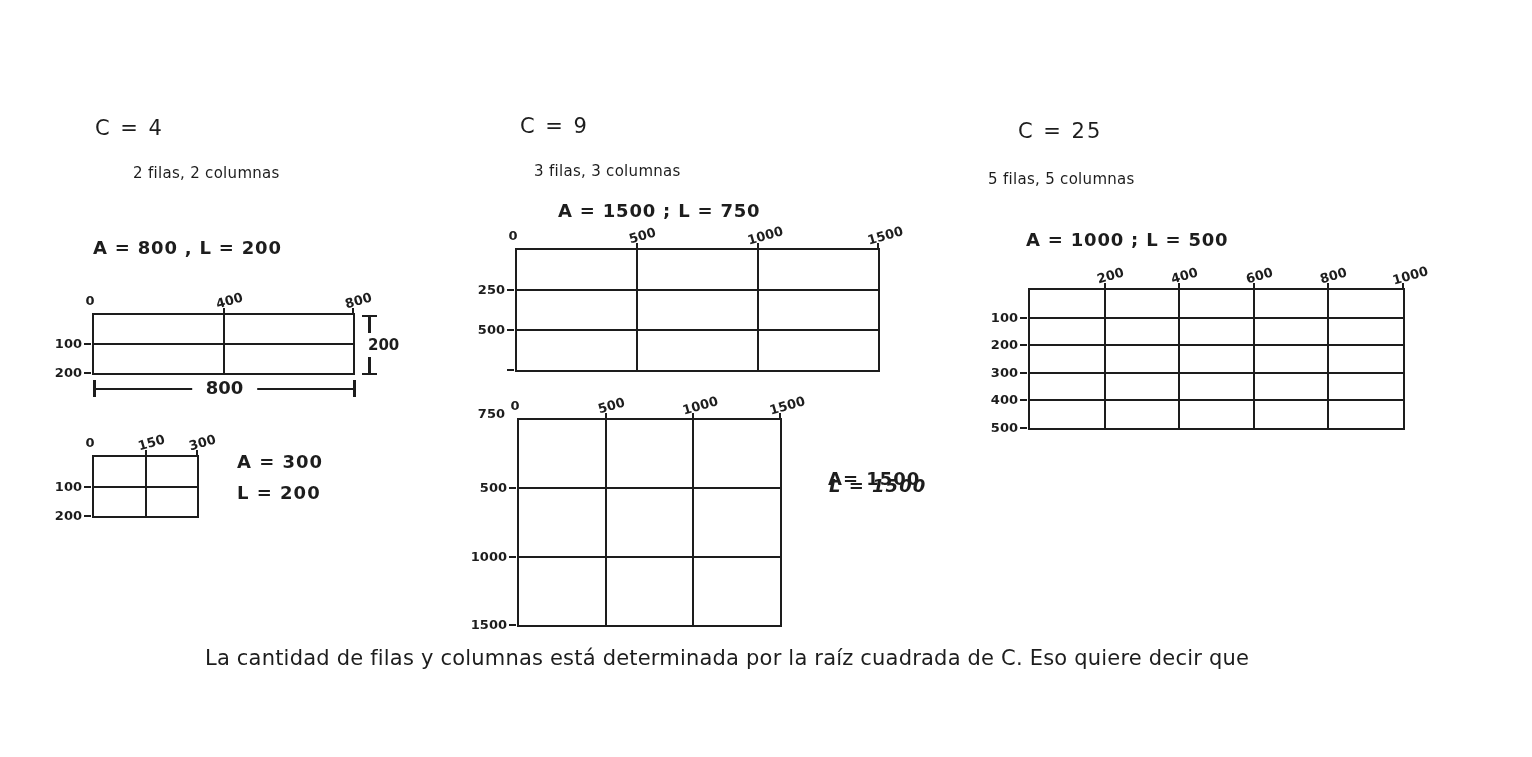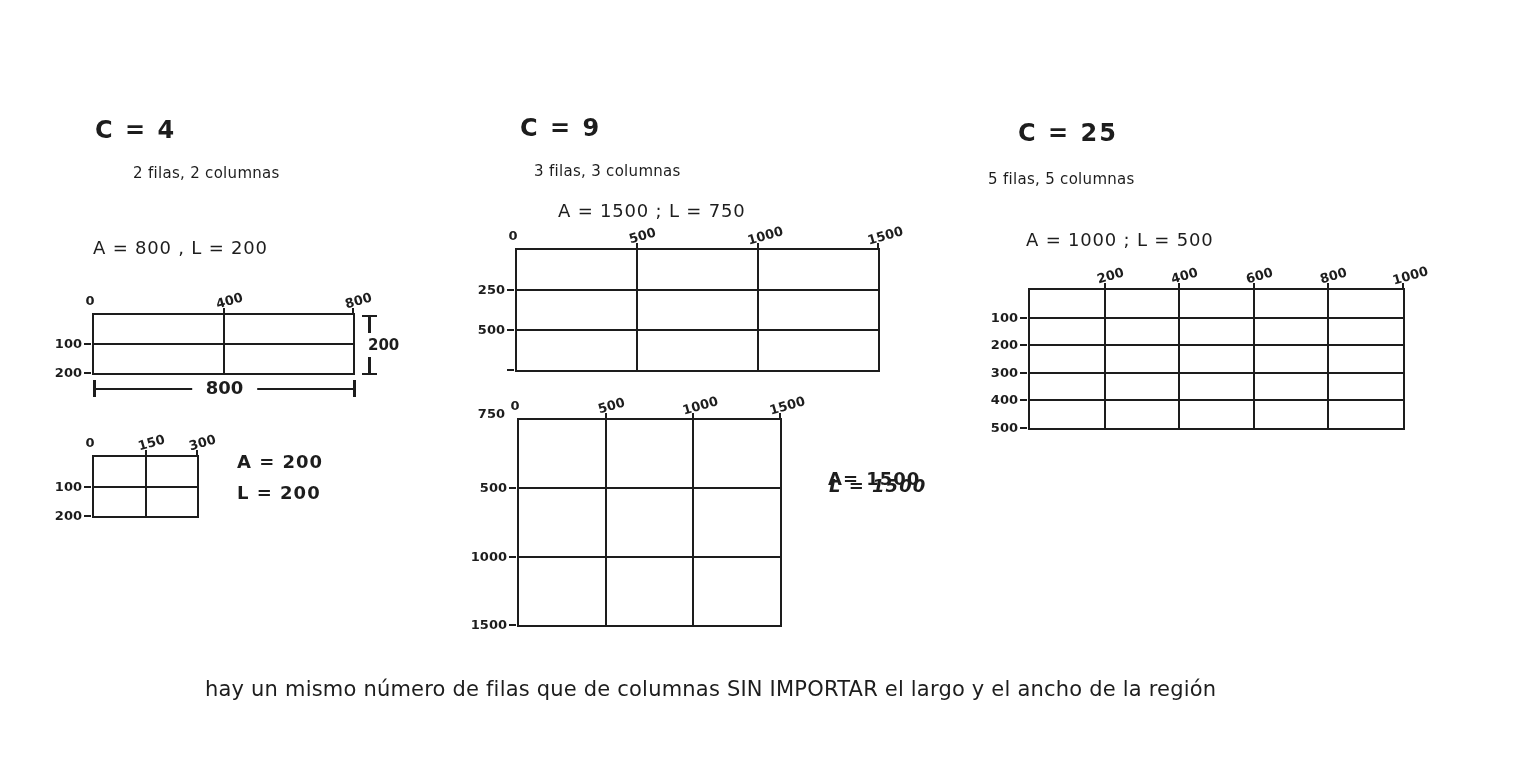--- a/index.html
+++ b/index.html
@@ -4,23 +4,23 @@
 <style>
   :root { --ink: #1d1d1d; }
   html, body { margin:0; padding:0; background:#ffffff; }
   .canvas {
     position:relative; width:1532px; height:757px; background:#ffffff;
     font-family:"DejaVu Sans","Liberation Sans",sans-serif; color:var(--ink);
     overflow:hidden;
   }
   .hw { position:absolute; white-space:nowrap; color:var(--ink); }
   .title { font-size:20px; letter-spacing:0.3px; }
-  .heading { font-size:24px; letter-spacing:2px;font-weight:bold; }
+  .heading { font-size:21px; letter-spacing:2px; }
   .subheading { font-size:15px; letter-spacing:0.3px; }
-  .formula { font-size:18px; font-weight:normal; letter-spacing:0.8px; }
+  .formula { font-size:18px; font-weight:bold; letter-spacing:0.8px; }
   .side { font-size:18px; font-weight:bold; letter-spacing:1px; }
   .footer-line { font-size:21px; letter-spacing:0.2px; }
 
   .grid-box { position:absolute; border:2px solid var(--ink); }
   .gline-v { position:absolute; top:0; bottom:0; width:2px; background:var(--ink); }
   .gline-h { position:absolute; left:0; right:0; height:2px; background:var(--ink); }
   .tick-t { position:absolute; width:2px; height:6px; top:-7px; background:var(--ink); }
   .tick-l { position:absolute; height:2px; width:7px; left:-10px; background:var(--ink); }
   .axis-lbl { position:absolute; font-size:13px; font-weight:bold; white-space:nowrap; color:var(--ink); }
   .axis-top { bottom:calc(100% + 7px); }
@@ -72,21 +72,21 @@
       <div class="axis-lbl axis-top norot" style="left: 0%;">0</div>
       <div class="tick-t" style="left: calc(50% - 1px);"></div>
       <div class="axis-lbl axis-top rot" style="left: 50%;">150</div>
       <div class="tick-t" style="left: calc(100% - 1px);"></div>
       <div class="axis-lbl axis-top rot" style="left: 100%;">300</div>
       <div class="tick-l" style="top: calc(50% - 1px);"></div>
       <div class="axis-lbl axis-left" style="top: 50%;">100</div>
       <div class="tick-l" style="top: calc(100% - 1px);"></div>
       <div class="axis-lbl axis-left" style="top: 100%;">200</div>
     </div>
-  <div class="hw side" style="left:237px; top:451px;">A = 200</div>
+  <div class="hw side" style="left:237px; top:451px;">A = 300</div>
   <div class="hw side" style="left:237px; top:482px;">L = 200</div>
 
   <div class="hw heading" style="left:520px; top:114px;">C = 9</div>
   <div class="hw subheading" style="left:534px; top:162px;">3 filas, 3 columnas</div>
   <div class="hw formula" style="left:558px; top:200px;">A = 1500 ;   L = 750</div>
 
   <div class="grid-box" style="left:515px; top:248px; width:361px; height:120px;">
       <div class="gline-v" style="left: calc(33.3333% - 1px);"></div>
       <div class="gline-v" style="left: calc(66.6667% - 1px);"></div>
       <div class="gline-h" style="top: calc(33.3333% - 1px);"></div>
@@ -156,15 +156,15 @@
       <div class="tick-l" style="top: calc(40% - 1px);"></div>
       <div class="axis-lbl axis-left" style="top: 40%;">200</div>
       <div class="tick-l" style="top: calc(60% - 1px);"></div>
       <div class="axis-lbl axis-left" style="top: 60%;">300</div>
       <div class="tick-l" style="top: calc(80% - 1px);"></div>
       <div class="axis-lbl axis-left" style="top: 80%;">400</div>
       <div class="tick-l" style="top: calc(100% - 1px);"></div>
       <div class="axis-lbl axis-left" style="top: 100%;">500</div>
     </div>
 
-  <div class="hw footer-line" style="left:205px; top:677px;">hay un mismo número de filas que de columnas SIN IMPORTAR el largo y el ancho de la región</div>
+  <div class="hw footer-line" style="left:205px; top:646px;">La cantidad de filas y columnas está determinada por la raíz cuadrada de C. Eso quiere decir que</div>
 
 </div>
 
 </body></html>

